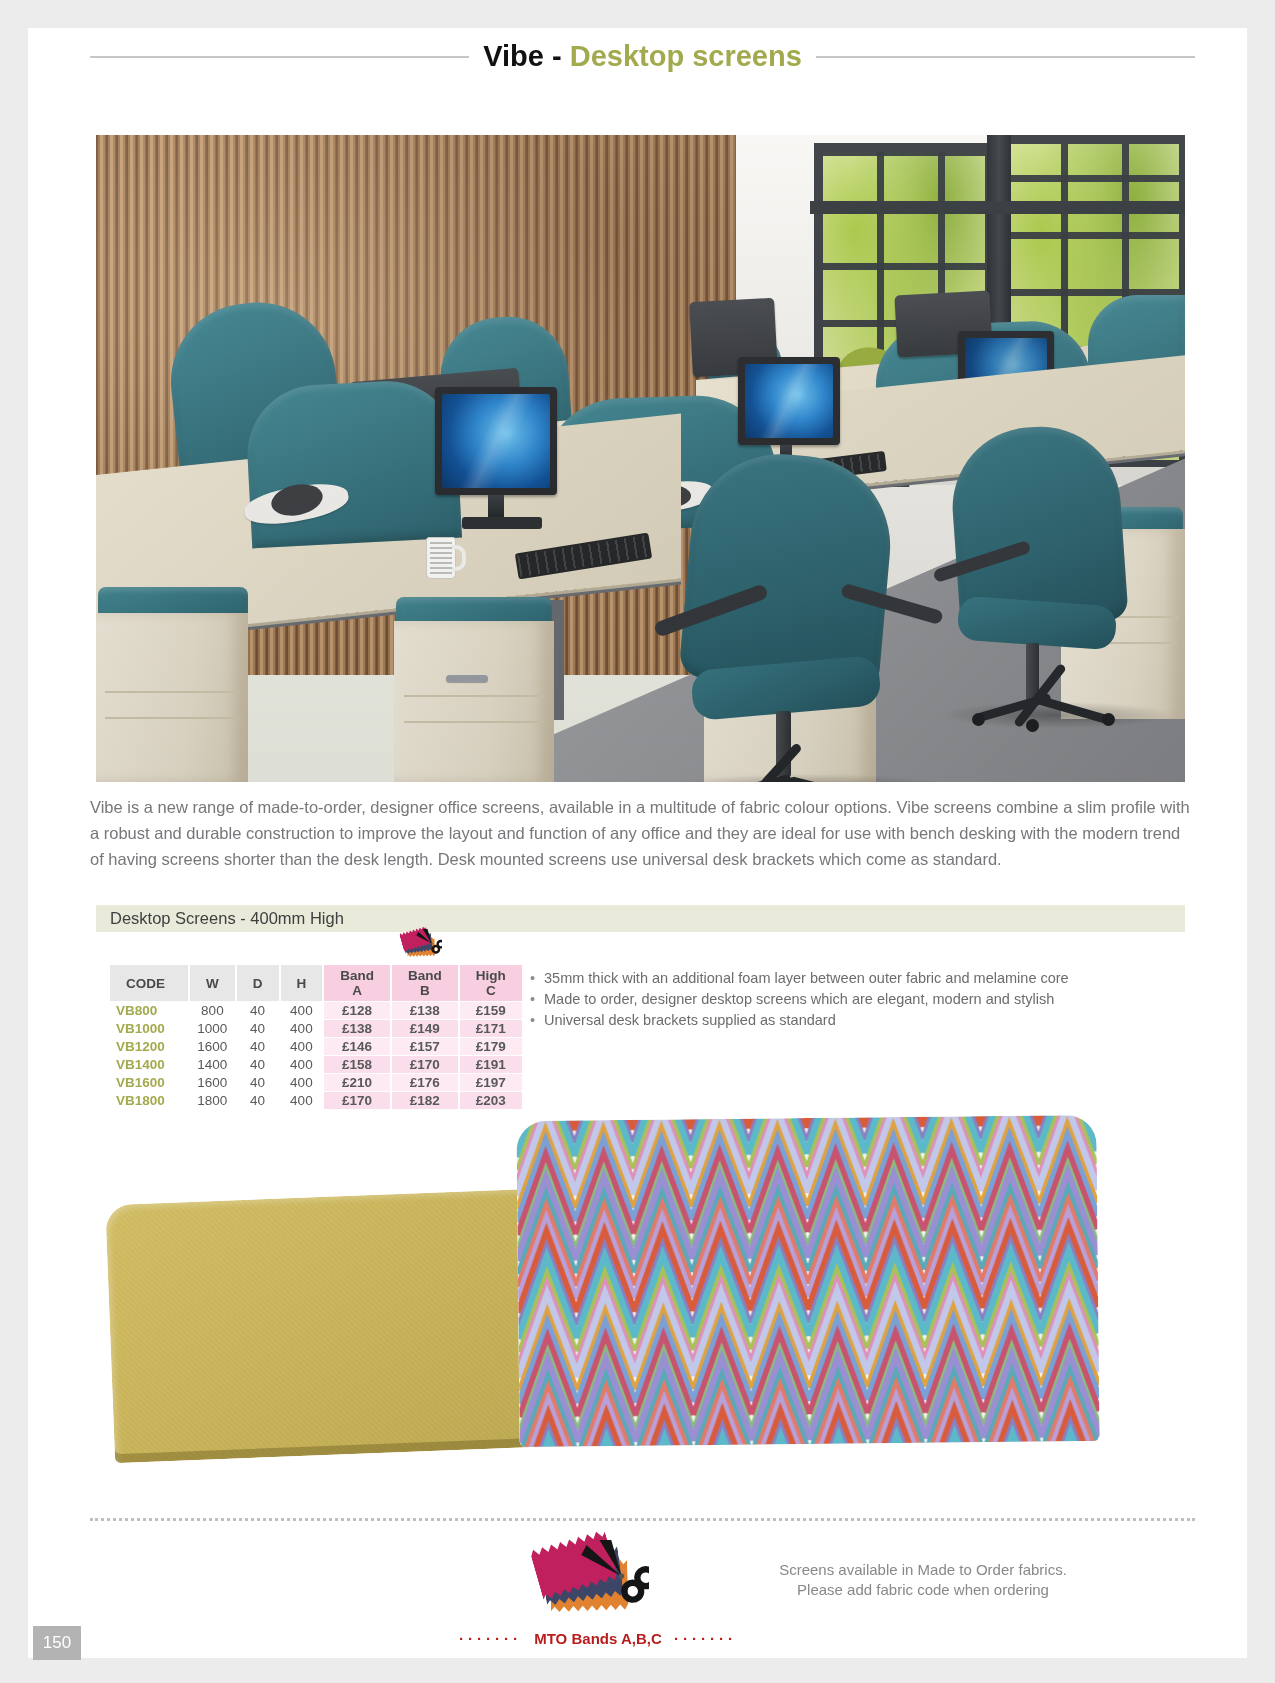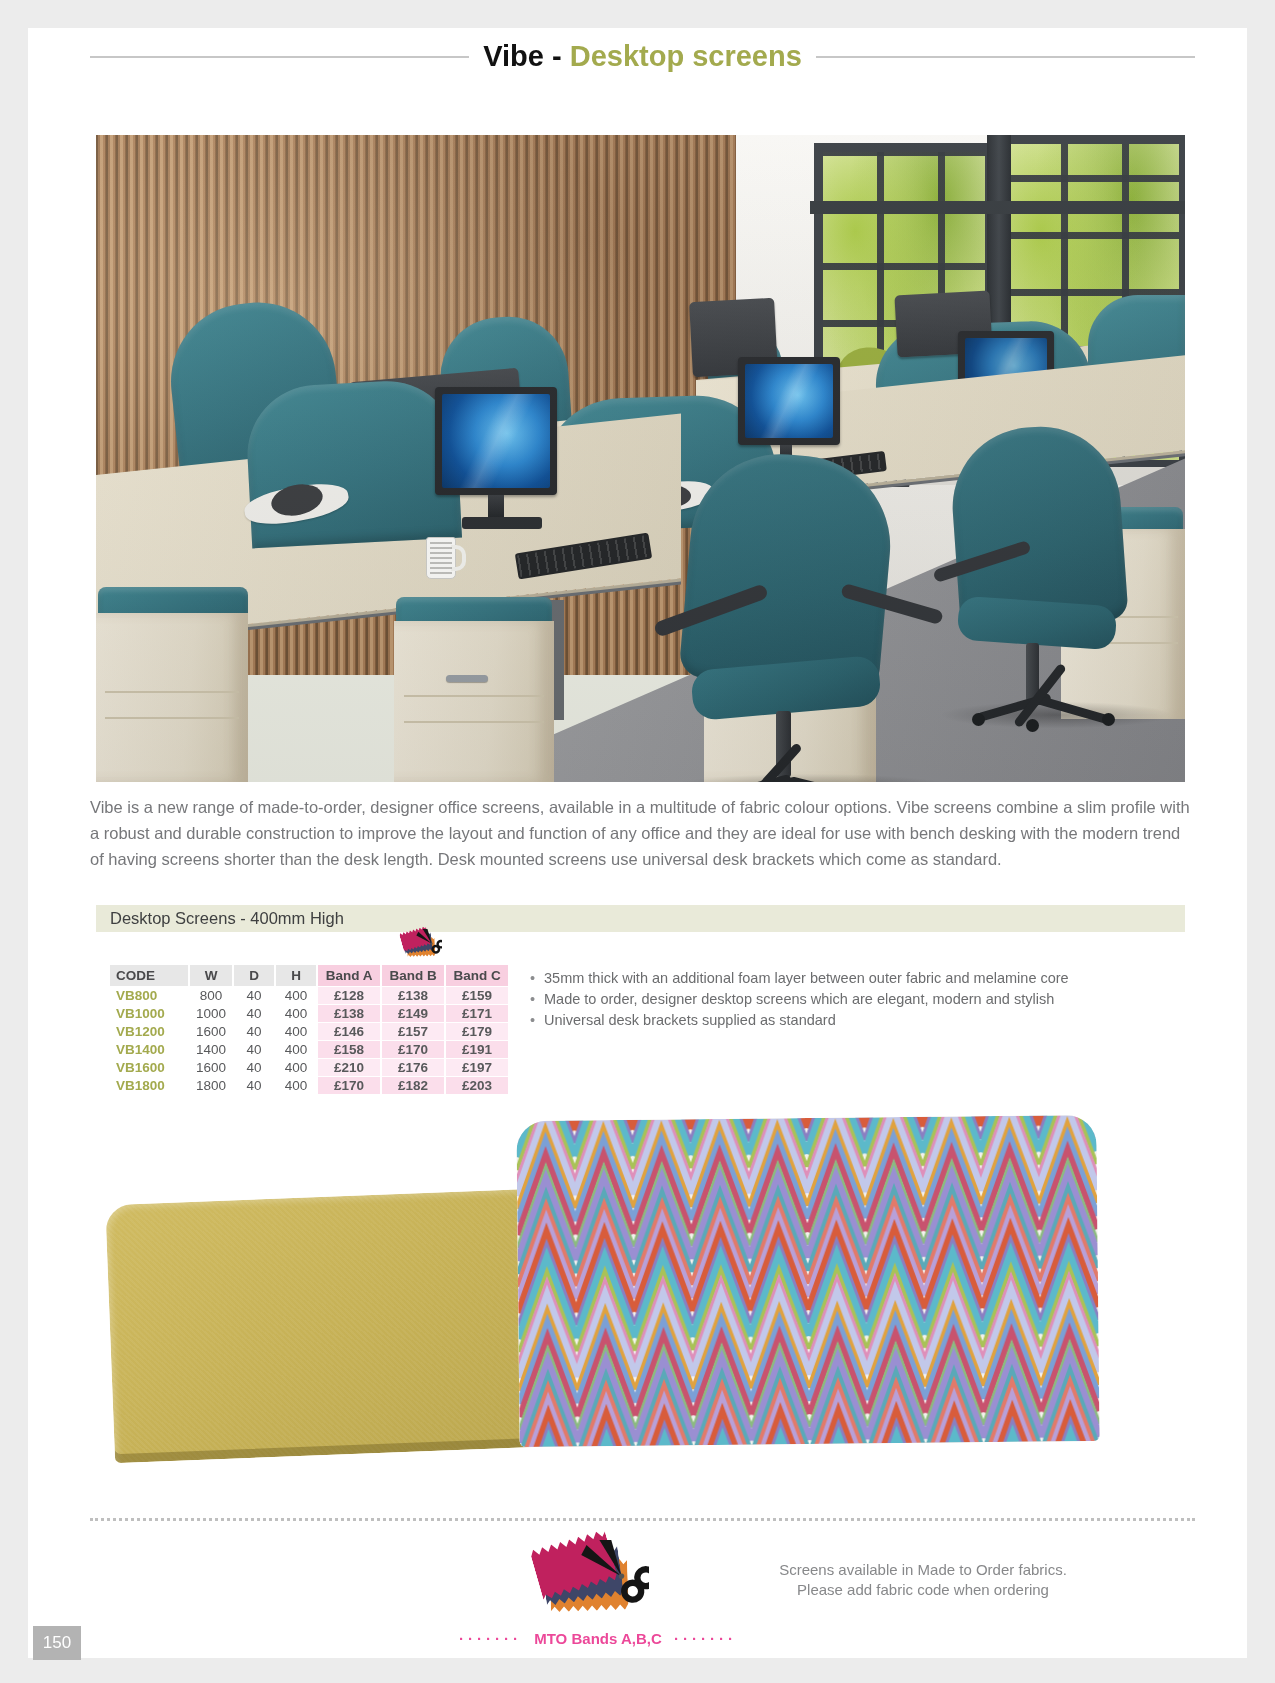--- a/index.html
+++ b/index.html
@@ -107,21 +107,21 @@
   .swatch-lg .scissors { left:42px; top:6px; width:74px; height:64px; z-index:4; }
   .swatch-sm { left:372px; top:899px; width:44px; height:38px; }
   .swatch-sm .sw { width:28px; height:20px; }
   .swatch-sm .sw1 { left:1px; top:2px; transform:rotate(-16deg); }
   .swatch-sm .sw2 { left:4px; top:6px; transform:rotate(-8deg); }
   .swatch-sm .sw3 { left:7px; top:10px; transform:rotate(-2deg); }
   .swatch-sm .scissors { left:14px; top:2px; width:28px; height:26px; z-index:4; }
 
   
   table.price { position:absolute; left:80px; top:936px; border-collapse:separate; border-spacing:2px 1px; font-size:13.5px; }
-  table.price th { font-weight:bold; color:#4a4a4c; padding:3px 6px; text-align:center; }
+  table.price th { font-weight:bold; color:#4a4a4c; padding:3px 16px; text-align:center; }
   table.price th.h-gray { background:#e7e7e7; }
   table.price th.h-pink { background:#f8cfe0; }
   table.price th:first-child { text-align:left; }
   table.price td { padding:1px 6px; text-align:center; color:#58595b; }
   table.price td.code { text-align:left; font-weight:bold; color:#a3aa4e; width:78px; }
   table.price td.num { width:40px; }
   table.price td.band { font-weight:bold; width:62px; }
   table.price tr:nth-child(odd) td.band { background:#fbdeeb; }
   table.price tr:nth-child(even) td.band { background:#fdeaf3; }
 
@@ -137,21 +137,21 @@
       repeating-linear-gradient(45deg, rgba(255,255,255,.05) 0 2px, transparent 2px 4px),
       linear-gradient(150deg,#d0bb61 0%,#c6b156 45%,#b8a44c 100%);
     box-shadow:inset 0 -9px 0 rgba(90,75,20,.35), inset 3px 3px 6px rgba(255,255,255,.25); }
   .product-zigzag { left:490px; top:1090px; width:580px; height:326px; border-radius:30px 30px 6px 6px; transform:rotate(-.6deg);
     background:#f4f2ee; box-shadow:inset 0 -9px 0 rgba(60,50,60,.30), inset 2px 2px 5px rgba(255,255,255,.5); }
   .product-zigzag svg { width:100%; height:100%; display:block; }
 
   
   .dotted-sep { position:absolute; left:62px; top:1490px; width:1105px; border-top:3px dotted #bfbfbf; }
   .avail { position:absolute; left:660px; top:1532px; width:470px; text-align:center; font-size:15px; color:#87888a; line-height:20px; }
-  .mto { position:absolute; left:350px; top:1602px; width:440px; text-align:center; font-size:15px; font-weight:bold; color:#ec4899; }
+  .mto { position:absolute; left:350px; top:1602px; width:440px; text-align:center; font-size:15px; font-weight:bold; color:#b91c1c; }
   .mto .dots { letter-spacing:4px; font-weight:bold; }
   .mto .lbl { margin:0 8px; }
   .page-num { position:absolute; left:5px; top:1598px; width:48px; height:34px; background:#b3b3b3; color:#ffffff; font-size:17px; display:flex; align-items:center; justify-content:center; }
 </style>
 </head>
 <body>
 
 <div class="canvas">
   <div class="sheet">
 
@@ -281,21 +281,21 @@
 
     <table class="price">
       <tbody>
           <tr>
         <th class="h-gray">CODE</th>
         <th class="h-gray">W</th>
         <th class="h-gray">D</th>
         <th class="h-gray">H</th>
         <th class="h-pink">Band A</th>
         <th class="h-pink">Band B</th>
-        <th class="h-pink">Band C</th>
+        <th class="h-pink">High C</th>
       </tr>
       <tr>
         <td class="code">VB800</td>
         <td class="num">800</td>
         <td class="num">40</td>
         <td class="num">400</td>
         <td class="band">£128</td>
         <td class="band">£138</td>
         <td class="band">£159</td>
       </tr>

